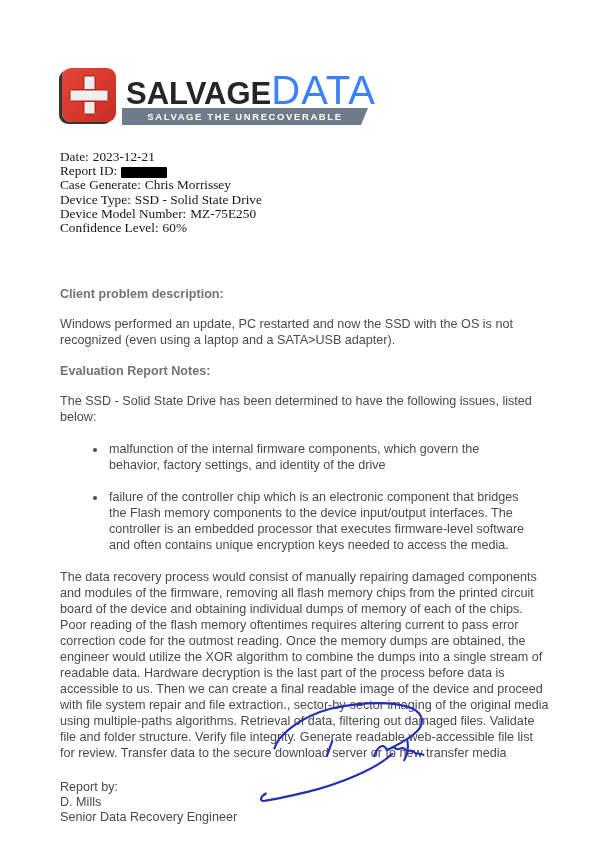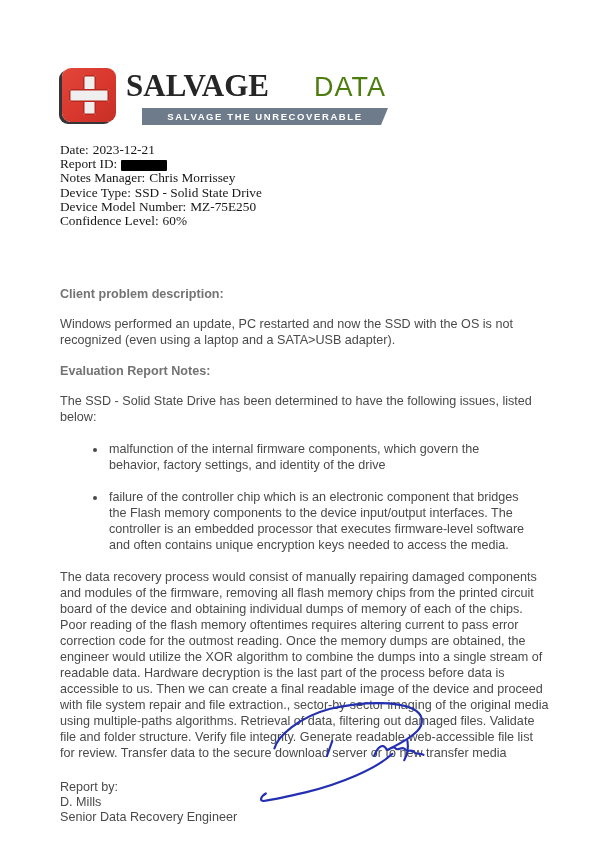--- a/index.html
+++ b/index.html
@@ -11,37 +11,36 @@
   .logo{position:absolute;left:62px;top:68px;width:310px;height:62px;}
   .cross{
     position:absolute;left:0;top:0;width:54px;height:54px;
     background:linear-gradient(135deg,#e2463a 0%,#d8372d 55%,#c62f26 100%);
     border-radius:9px;
     box-shadow:-3px 2px 0 0 #353535;
   }
   .cross .bar-v{position:absolute;left:50%;top:7px;width:13px;height:40px;margin-left:-6.5px;background:#efefef;border-radius:2px;box-shadow:0 0 0 1.5px #b8281f inset;}
   .cross .bar-h{position:absolute;top:50%;left:7px;height:13px;width:40px;margin-top:-6.5px;background:#efefef;border-radius:2px;box-shadow:0 0 0 1.5px #b8281f inset;}
   .logo-words{position:absolute;left:64px;top:0px;white-space:nowrap;}
-  .logo-word1{font-family:Liberation Serif, serif;font-weight:bold;font-size:31px;letter-spacing:0px;color:#262626;}
-  .logo-word2{font-family:"Liberation Sans",sans-serif;font-weight:400;font-size:27px;letter-spacing:1px;color:#4d7c0f;margin-left:45px;}
+  .logo-word1{font-family:Liberation Sans, sans-serif;font-weight:bold;font-size:31px;letter-spacing:0px;color:#262626;}
+  .logo-word2{font-family:"Liberation Sans",sans-serif;font-weight:400;font-size:40px;letter-spacing:1px;color:#3b82f6;}
   .banner{
     position:absolute;left:60px;top:40px;width:246px;height:17px;
     background:#6d7b8a;color:#ffffff;
     font-size:9.5px;font-weight:bold;letter-spacing:1.6px;
     line-height:17px;text-align:center;
     clip-path:polygon(0 0,100% 0,calc(100% - 7px) 100%,0 100%);
-    margin-left:20px;
   }
   .contact{
     position:absolute;left:420px;top:71px;
     font-size:11px;line-height:14.2px;color:#585858;
   }
   
   .meta{
-    position:absolute;left:60px;top:143px;
+    position:absolute;left:60px;top:150px;
     font-family:"Liberation Serif","DejaVu Serif",serif;
     font-size:13.3px;line-height:14.2px;color:#151515;
   }
   .meta-row .lbl{margin-right:4px;}
   .redact{display:inline-block;background:#000000;height:11px;vertical-align:middle;border-radius:1px;}
   .redact.w-report{width:46px;}
   .redact.w-case{width:52px;}
   .redact.w-serial{width:116px;}
   
   .bodytext{
@@ -77,21 +76,21 @@
 
 
   <div class="meta">
     <div class="meta-row">
       <span class="lbl">Date:</span><span>2023-12-21</span>
     </div>
     <div class="meta-row">
       <span class="lbl">Report ID:</span><span class="redact w-report"></span>
     </div>
     <div class="meta-row">
-      <span class="lbl">Notes Manager:</span><span>Chris Morrissey</span>
+      <span class="lbl">Case Generate:</span><span>Chris Morrissey</span>
     </div>
     <div class="meta-row">
       <span class="lbl">Device Type:</span><span>SSD - Solid State Drive</span>
     </div>
     <div class="meta-row">
       <span class="lbl">Device Model Number:</span><span>MZ-75E250</span>
     </div>
     <div class="meta-row">
       <span class="lbl">Confidence Level:</span><span>60%</span>
     </div>

